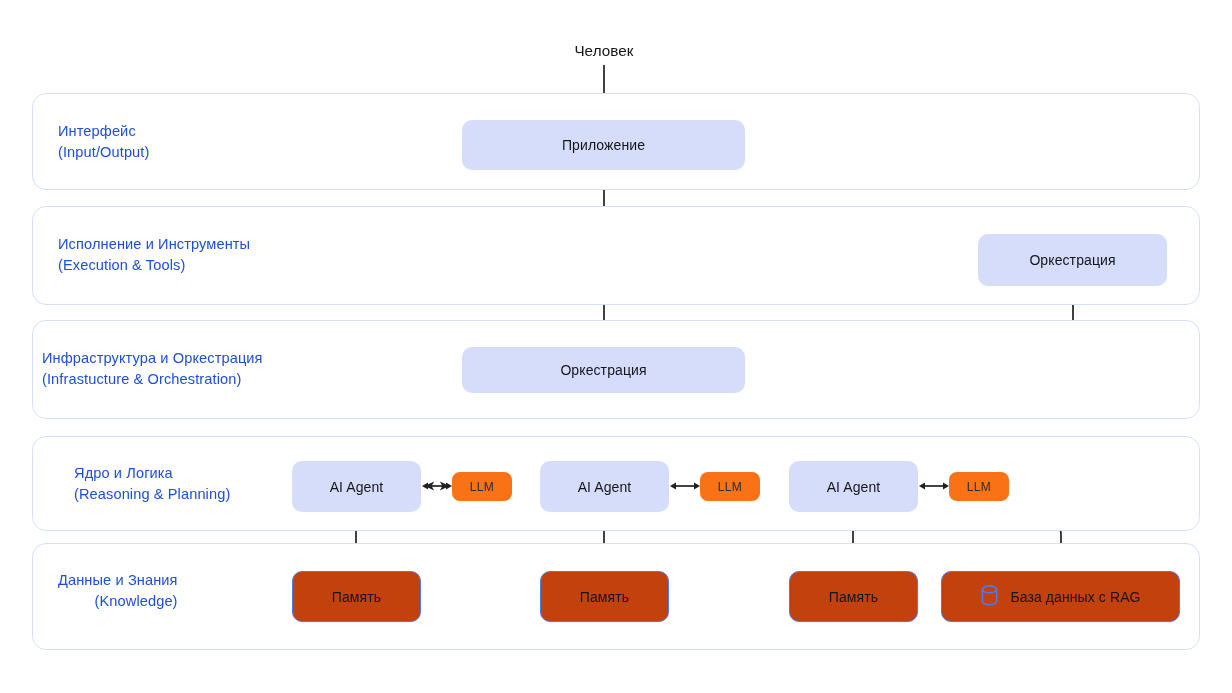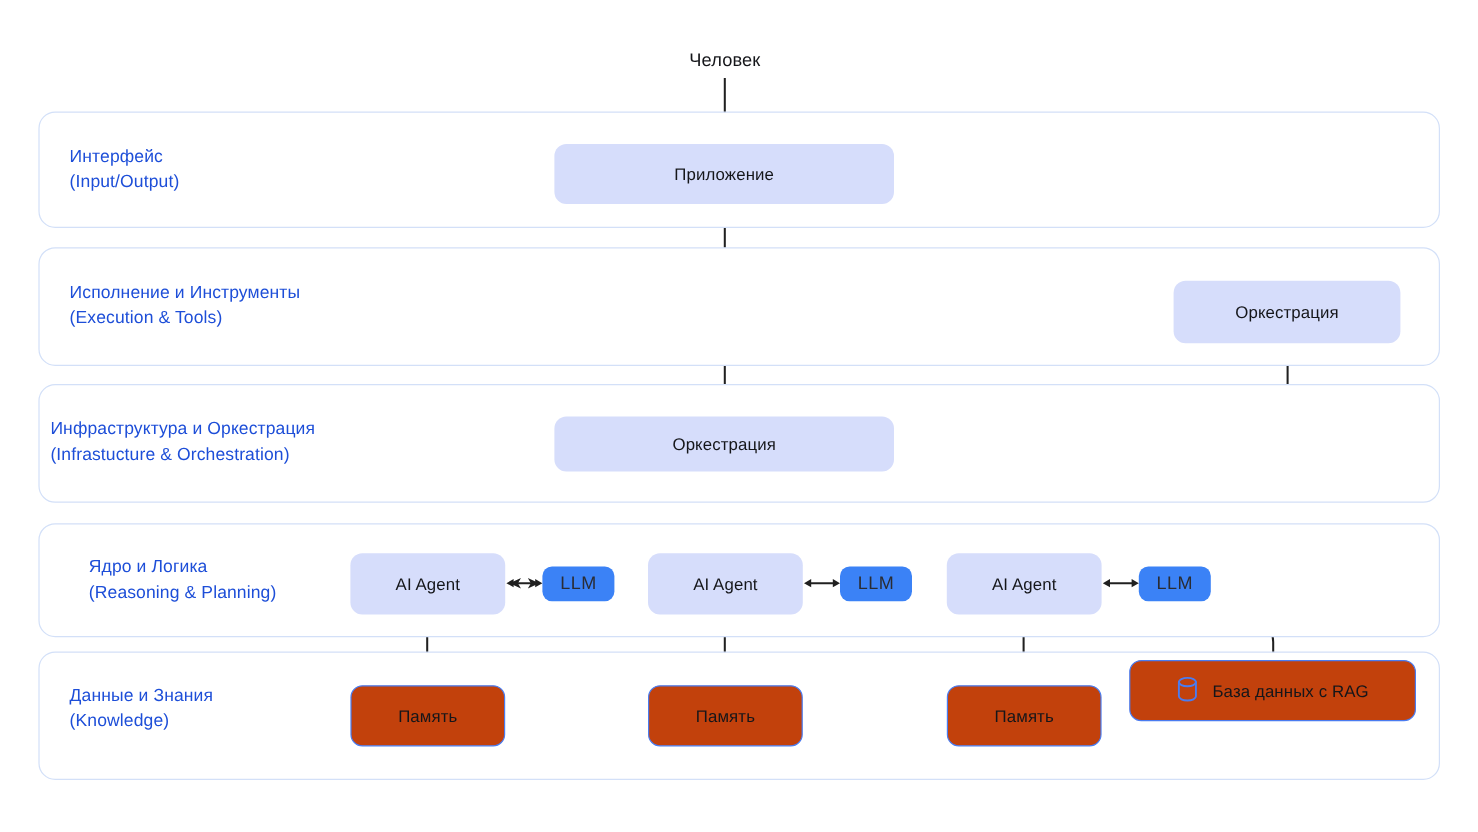--- a/index.html
+++ b/index.html
@@ -19,21 +19,21 @@
   }
   .node{
     position:absolute;box-sizing:border-box;display:flex;
     align-items:center;justify-content:center;
     border-radius:10px;font-size:14px;color:#15161a;
     letter-spacing:0.1px;
   }
   .node-fill{background:#d6ddfb;border:none;}
   .node-outline{background:#c2410c;border:1.7px solid #4a7cf0;}
   .node-llm{
-    background:#3b82f6;border-radius:8px;font-size:15px;
+    background:#f97316;border-radius:8px;font-size:12px;
     letter-spacing:0.4px;color:#2a2c33;
   }
   .node-rag{gap:11px;}
   svg.wires{position:absolute;left:0;top:0;width:1232px;height:693px;pointer-events:none;}
   .db-icon{display:block;}
 </style>
 </head>
 <body>
 
 <div id="stage">
@@ -70,21 +70,21 @@
   <div class="layer-panel" style="left:32px;top:543px;width:1168px;height:107px;"></div>
 
   <div class="layer-label" style="left:58px;top:121px;">Интерфейс
 (Input/Output)</div>
   <div class="layer-label" style="left:58px;top:234px;">Исполнение и Инструменты
 (Execution &amp; Tools)</div>
   <div class="layer-label" style="left:42px;top:348px;">Инфраструктура и Оркестрация
 (Infrastucture &amp; Orchestration)</div>
   <div class="layer-label" style="left:74px;top:463px;">Ядро и Логика
 (Reasoning &amp; Planning)</div>
-  <div class="layer-label" style="left:58px;top:570px;">Данные и Знания
+  <div class="layer-label" style="left:58px;top:570px;text-align:right;">Данные и Знания
 (Knowledge)</div>
 
   <div class="node" style="left:524px;top:38px;width:160px;height:24px;background:transparent;font-size:15.2px;text-align:right;">Человек</div>
 
   <div class="node node-fill" style="left:462px;top:120px;width:283px;height:50px;">Приложение</div>
 
   <div class="node node-fill" style="left:978px;top:234px;width:189px;height:52px;">Оркестрация</div>
 
   <div class="node node-fill" style="left:462px;top:347px;width:283px;height:46px;">Оркестрация</div>
 
@@ -109,21 +109,21 @@
   <svg style="position:absolute;left:918px;top:478px;width:32px;height:16px;" viewBox="0 0 32 16" xmlns="http://www.w3.org/2000/svg">
     <path d="M6,8 L26,8" stroke="#202020" stroke-width="1.7"></path>
     <path d="M1,8 L7,4.6 L7,11.4 Z" fill="#202020"></path>
     <path d="M31,8 L25,4.6 L25,11.4 Z" fill="#202020"></path>
   </svg>
 
   <div class="node node-outline" style="left:292px;top:571px;width:129px;height:51px;">Память</div>
   <div class="node node-outline" style="left:540px;top:571px;width:129px;height:51px;">Память</div>
   <div class="node node-outline" style="left:789px;top:571px;width:129px;height:51px;">Память</div>
 
-  <div class="node node-outline node-rag" style="left:941px;top:550px;width:239px;height:51px;">
+  <div class="node node-outline node-rag" style="left:941px;top:571px;width:239px;height:51px;">
     <span class="db-icon">
       <svg width="19" height="23" viewBox="0 0 19 23" xmlns="http://www.w3.org/2000/svg">
         <ellipse cx="9.5" cy="5.4" rx="7.1" ry="3.5" fill="none" stroke="#4a7cf0" stroke-width="1.6"></ellipse>
         <path d="M2.4,5.4 L2.4,17.3 C2.4,19.25 5.58,20.8 9.5,20.8 C13.42,20.8 16.6,19.25 16.6,17.3 L16.6,5.4" fill="none" stroke="#4a7cf0" stroke-width="1.6" stroke-linecap="round"></path>
       </svg>
     </span>
     <span>База данных с RAG</span>
   </div>
 
 </div>

